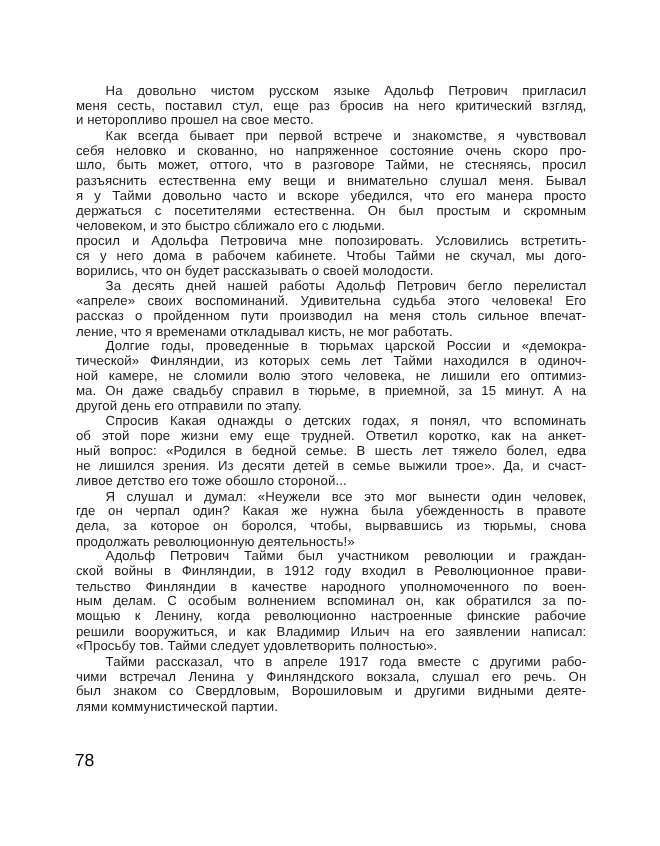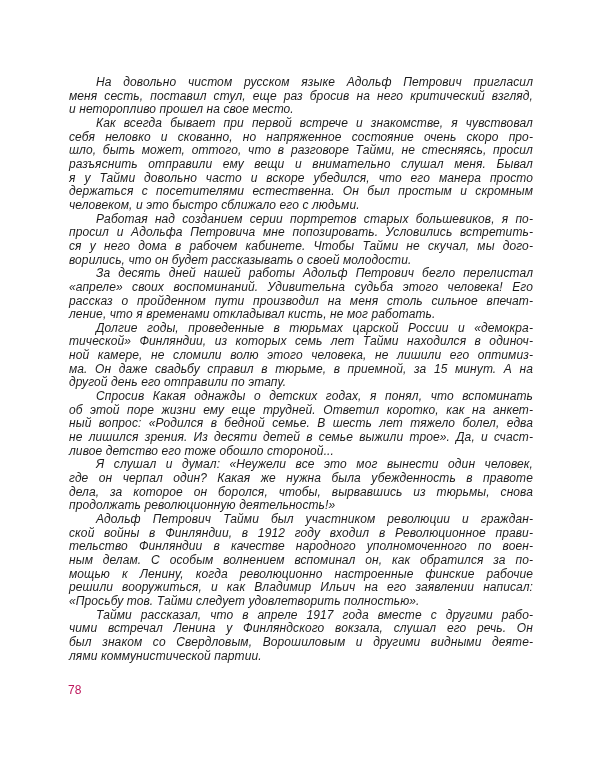--- a/index.html
+++ b/index.html
@@ -20,57 +20,55 @@
     font-size: 12px;
     line-height: 13.65px;
     letter-spacing: 0.1px;
     font-weight: 500;
   }
   .para { margin: 0; padding: 0; }
   .ln {
     text-align: justify;
     text-align-last: justify;
     white-space: normal;
-    font-style: italic;
   }
   .ln.f { text-indent: 27px; }
   .ln.l { text-align: right; text-align-last: left; }
   .page-number {
     position: absolute;
     left: 68px;
     top: 683px;
-    font-size: 12px;
+    font-size: 16px;
     font-weight: 500;
-    color: #be185d;
+    color: #000000;
   }
 </style>
 </head>
 <body>
 
 <div class="page">
   <div class="text-block">
 
     <div class="para">
       <div class="ln f">На довольно чистом русском языке Адольф Петрович пригласил</div>
       <div class="ln">меня сесть, поставил стул, еще раз бросив на него критический взгляд,</div>
       <div class="ln l">и неторопливо прошел на свое место.</div>
     </div>
 
     <div class="para">
       <div class="ln f">Как всегда бывает при первой встрече и знакомстве, я чувствовал</div>
       <div class="ln">себя неловко и скованно, но напряженное состояние очень скоро про-</div>
       <div class="ln">шло, быть может, оттого, что в разговоре Тайми, не стесняясь, просил</div>
-      <div class="ln">разъяснить отправили ему вещи и внимательно слушал меня. Бывал</div>
+      <div class="ln">разъяснить естественна ему вещи и внимательно слушал меня. Бывал</div>
       <div class="ln">я у Тайми довольно часто и вскоре убедился, что его манера просто</div>
       <div class="ln">держаться с посетителями естественна. Он был простым и скромным</div>
       <div class="ln l">человеком, и это быстро сближало его с людьми.</div>
     </div>
 
     <div class="para">
-      <div class="ln f">Работая над созданием серии портретов старых большевиков, я по-</div>
       <div class="ln">просил и Адольфа Петровича мне попозировать. Условились встретить-</div>
       <div class="ln">ся у него дома в рабочем кабинете. Чтобы Тайми не скучал, мы дого-</div>
       <div class="ln l">ворились, что он будет рассказывать о своей молодости.</div>
     </div>
 
     <div class="para">
       <div class="ln f">За десять дней нашей работы Адольф Петрович бегло перелистал</div>
       <div class="ln">«апреле» своих воспоминаний. Удивительна судьба этого человека! Его</div>
       <div class="ln">рассказ о пройденном пути производил на меня столь сильное впечат-</div>
       <div class="ln l">ление, что я временами откладывал кисть, не мог работать.</div>

